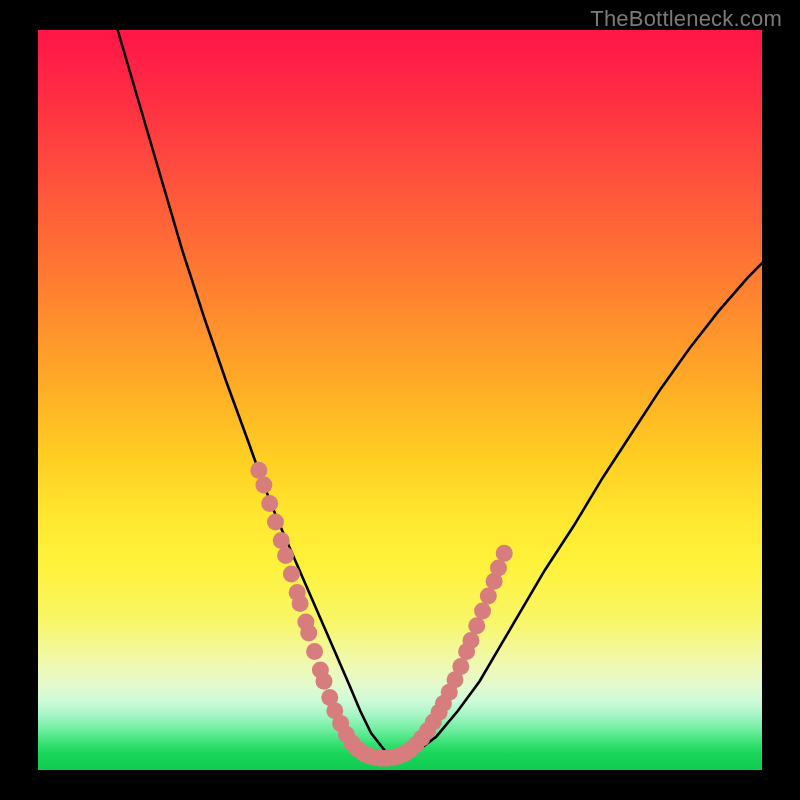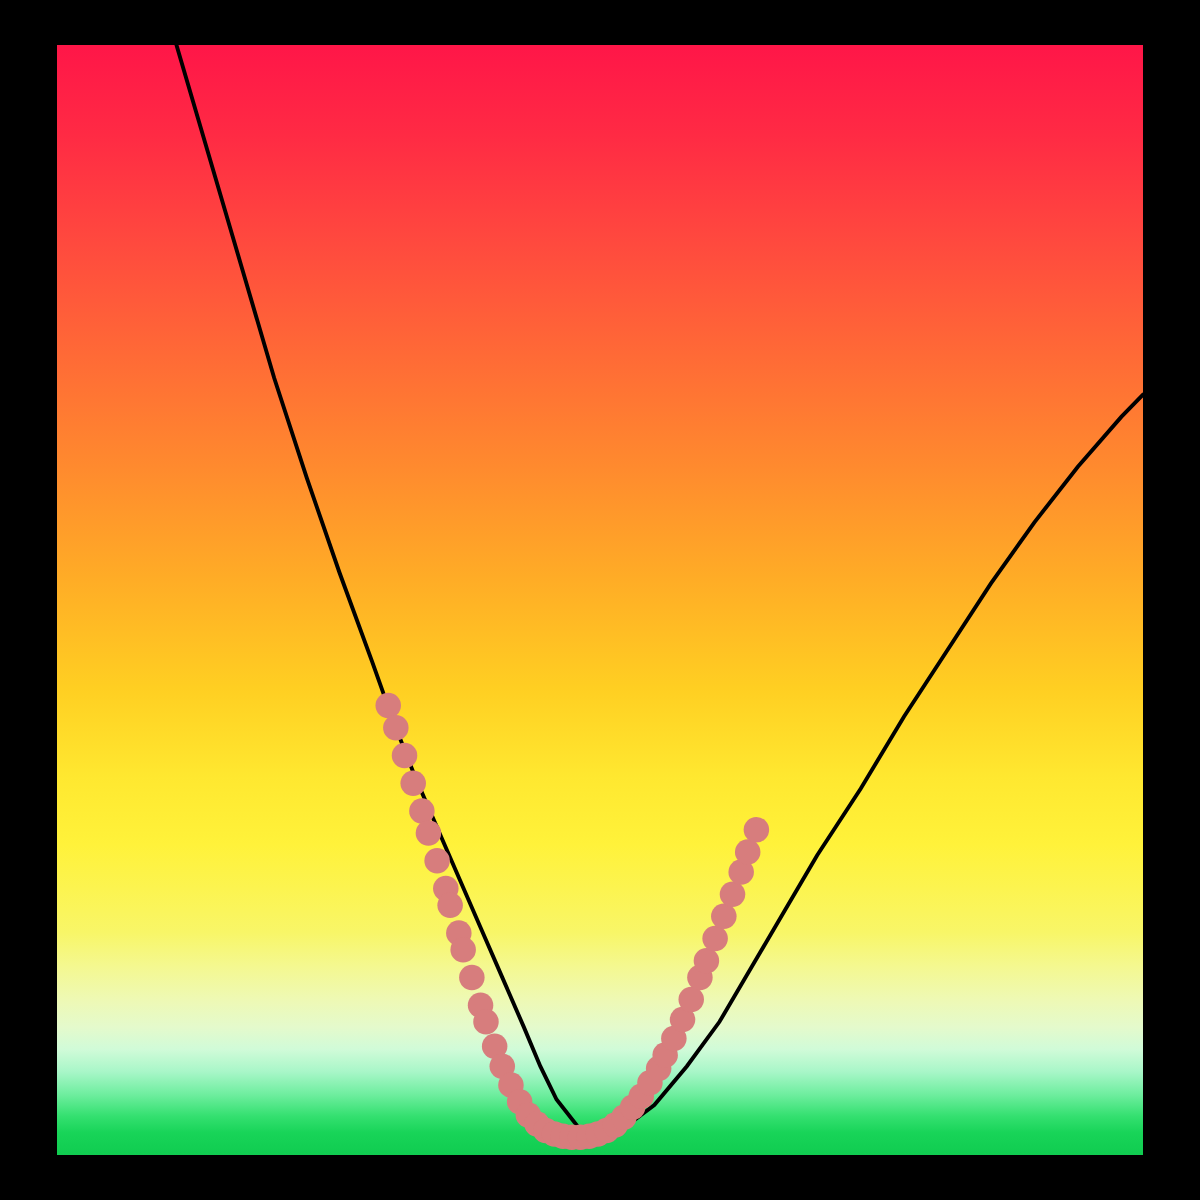--- a/index.html
+++ b/index.html
@@ -66,20 +66,21 @@
     top: 0;
     width: 724px;
     height: 740px;
     overflow: visible;
   }
 </style>
 </head>
 <body>
 
 <div class="frame">
+  <div class="watermark">TheBottleneck.com</div>
   <div class="plot-area">
     <svg class="curve-layer" viewBox="0 0 724 740" preserveAspectRatio="none">
       <path id="curve-path" fill="none" stroke="#000000" stroke-width="2.6" stroke-linecap="round" d="M79.64 0.00 L101.36 74.00 L123.08 148.00 L144.80 222.00 L166.52 288.60 L188.24 351.50 L209.96 410.70 L224.44 451.40 L238.92 488.40 L253.40 521.70 L267.88 555.00 L282.36 588.30 L296.84 621.60 L311.32 654.90 L322.18 680.80 L333.04 703.00 L347.52 721.50 L362.00 727.42 L376.48 722.98 L398.20 706.70 L419.92 680.80 L441.64 651.20 L463.36 614.20 L485.08 577.20 L506.80 540.20 L535.76 495.80 L564.72 447.70 L593.68 403.30 L622.64 358.90 L651.60 318.20 L680.56 281.20 L709.52 247.90 L724.00 233.10"></path>
       <g id="points-group">
           <circle cx="220.82" cy="440.30" r="8.5" fill="#d77d7d" stroke="#c06a6a" stroke-width="0"></circle>
           <circle cx="225.89" cy="455.10" r="8.5" fill="#d77d7d" stroke="#c06a6a" stroke-width="0"></circle>
           <circle cx="231.68" cy="473.60" r="8.5" fill="#d77d7d" stroke="#c06a6a" stroke-width="0"></circle>
           <circle cx="237.47" cy="492.10" r="8.5" fill="#d77d7d" stroke="#c06a6a" stroke-width="0"></circle>
           <circle cx="243.26" cy="510.60" r="8.5" fill="#d77d7d" stroke="#c06a6a" stroke-width="0"></circle>
           <circle cx="247.61" cy="525.40" r="8.5" fill="#d77d7d" stroke="#c06a6a" stroke-width="0"></circle>

